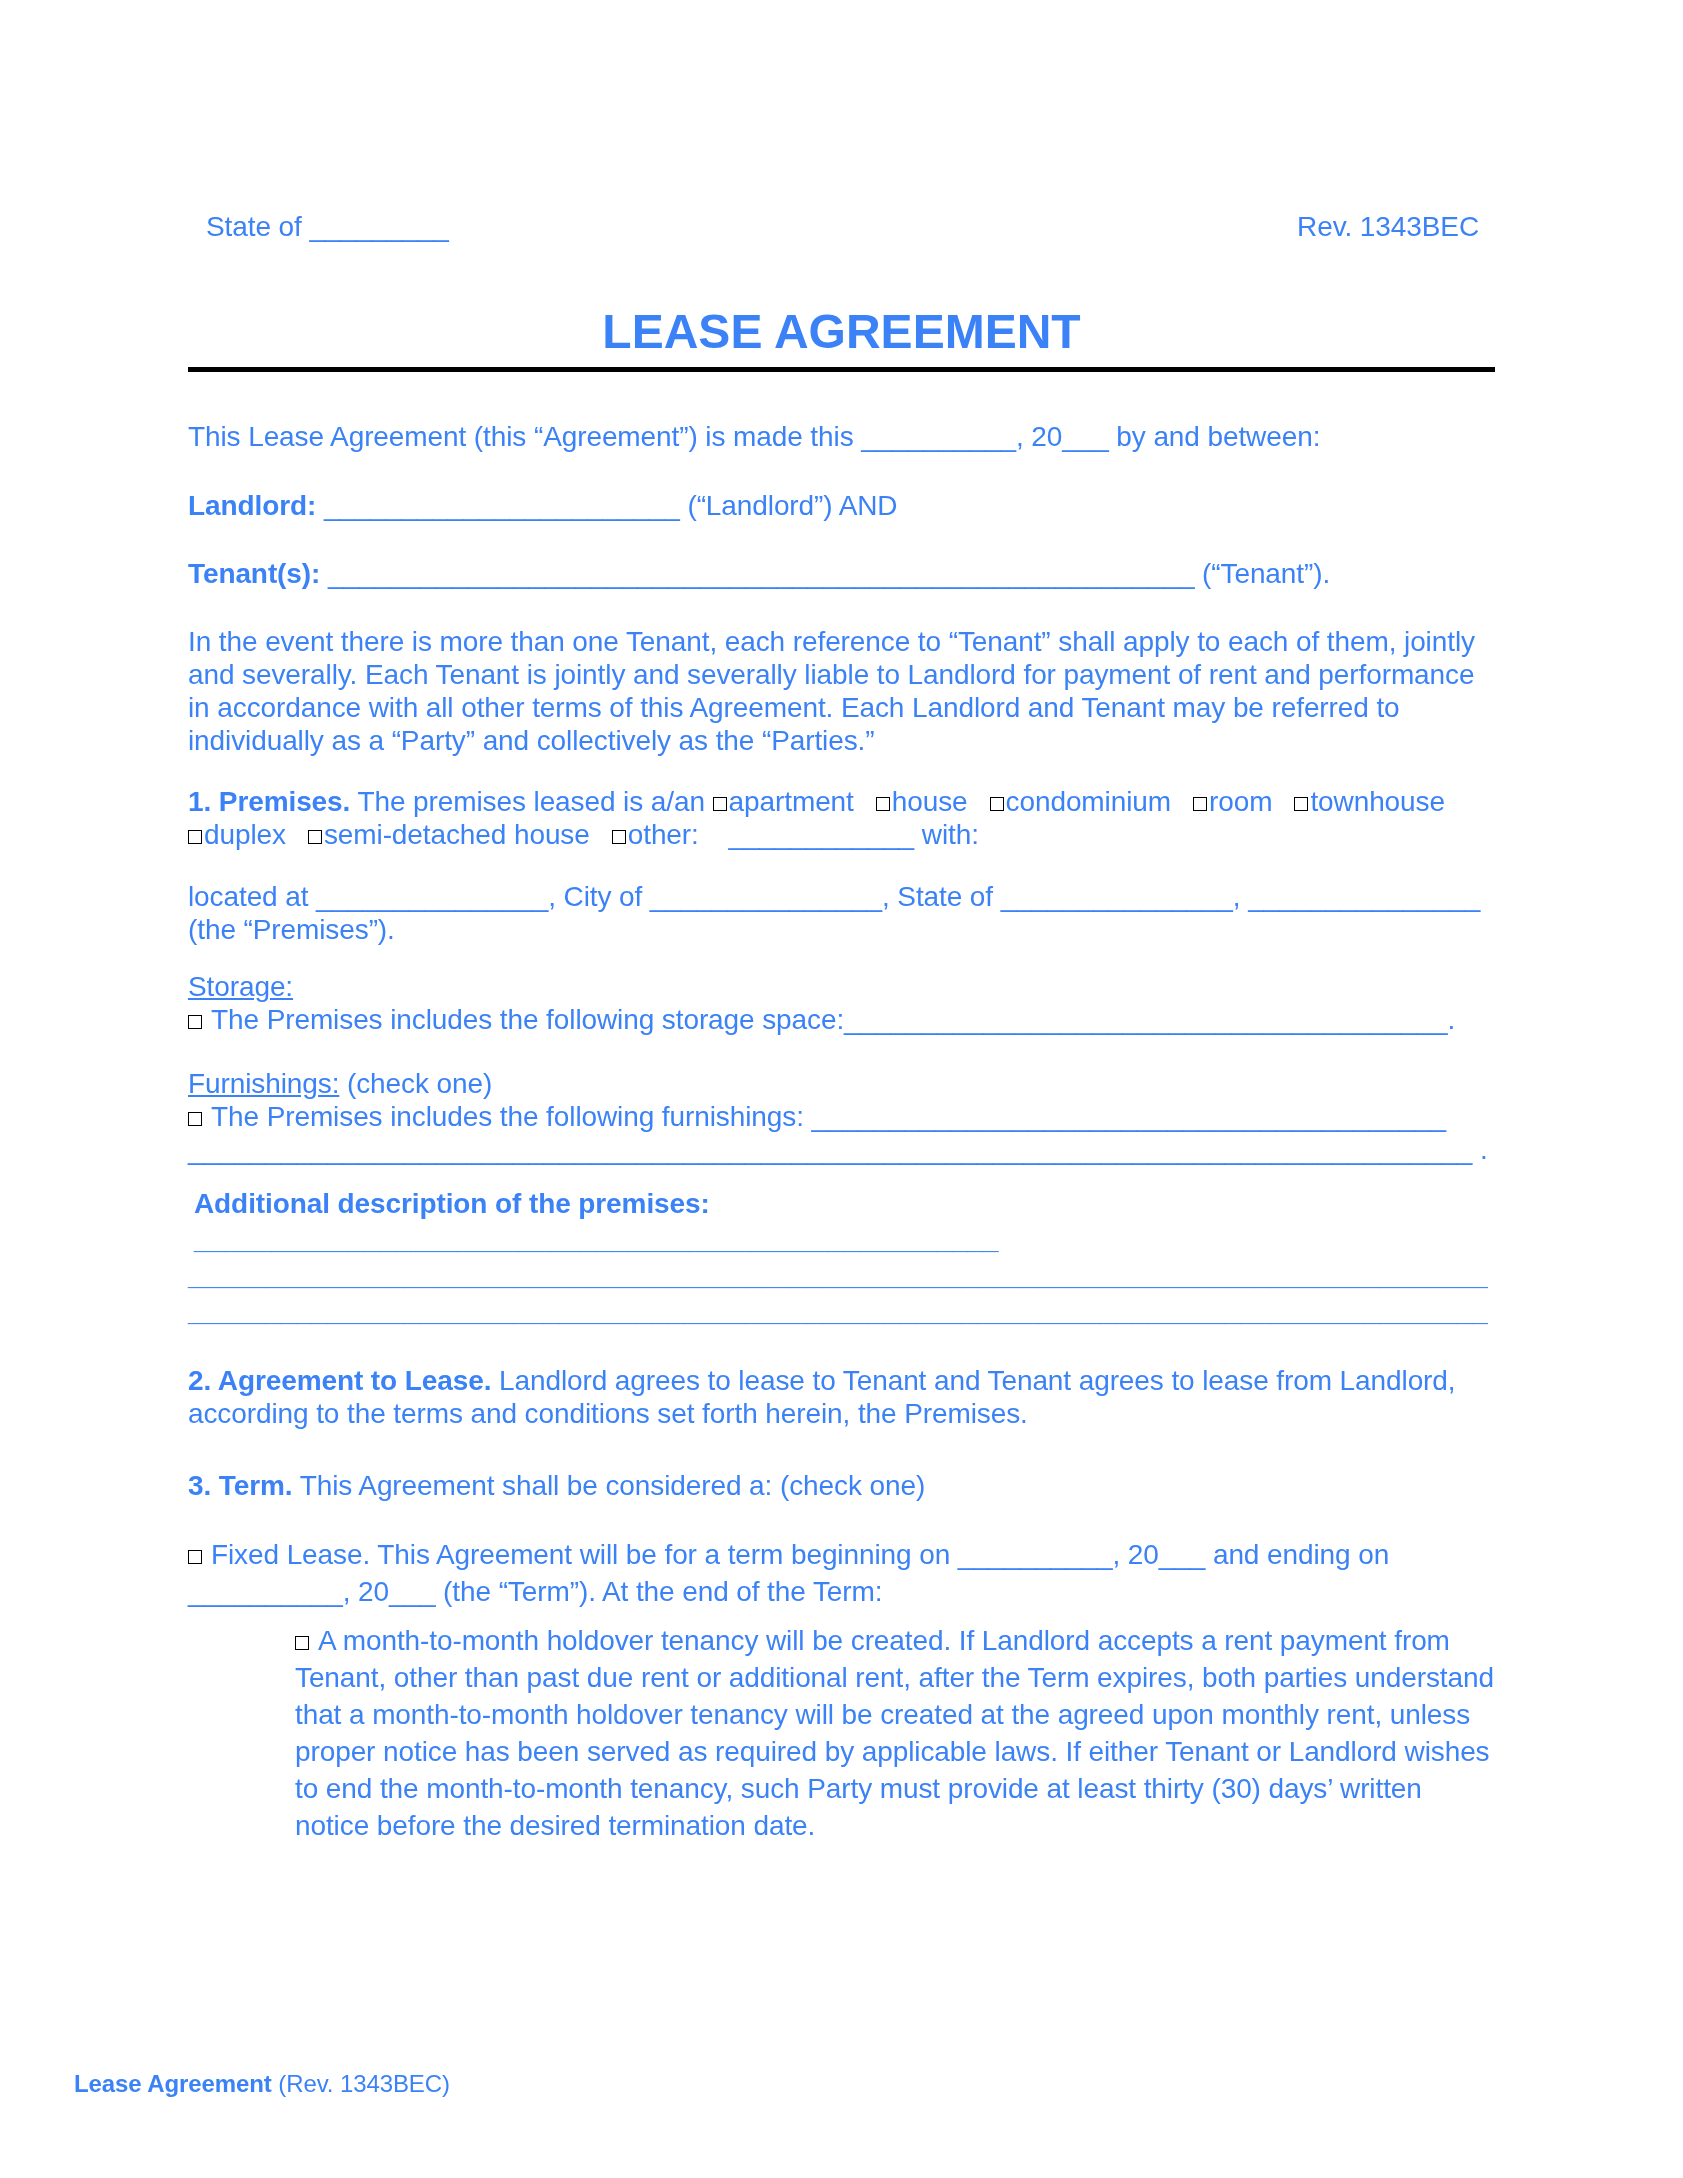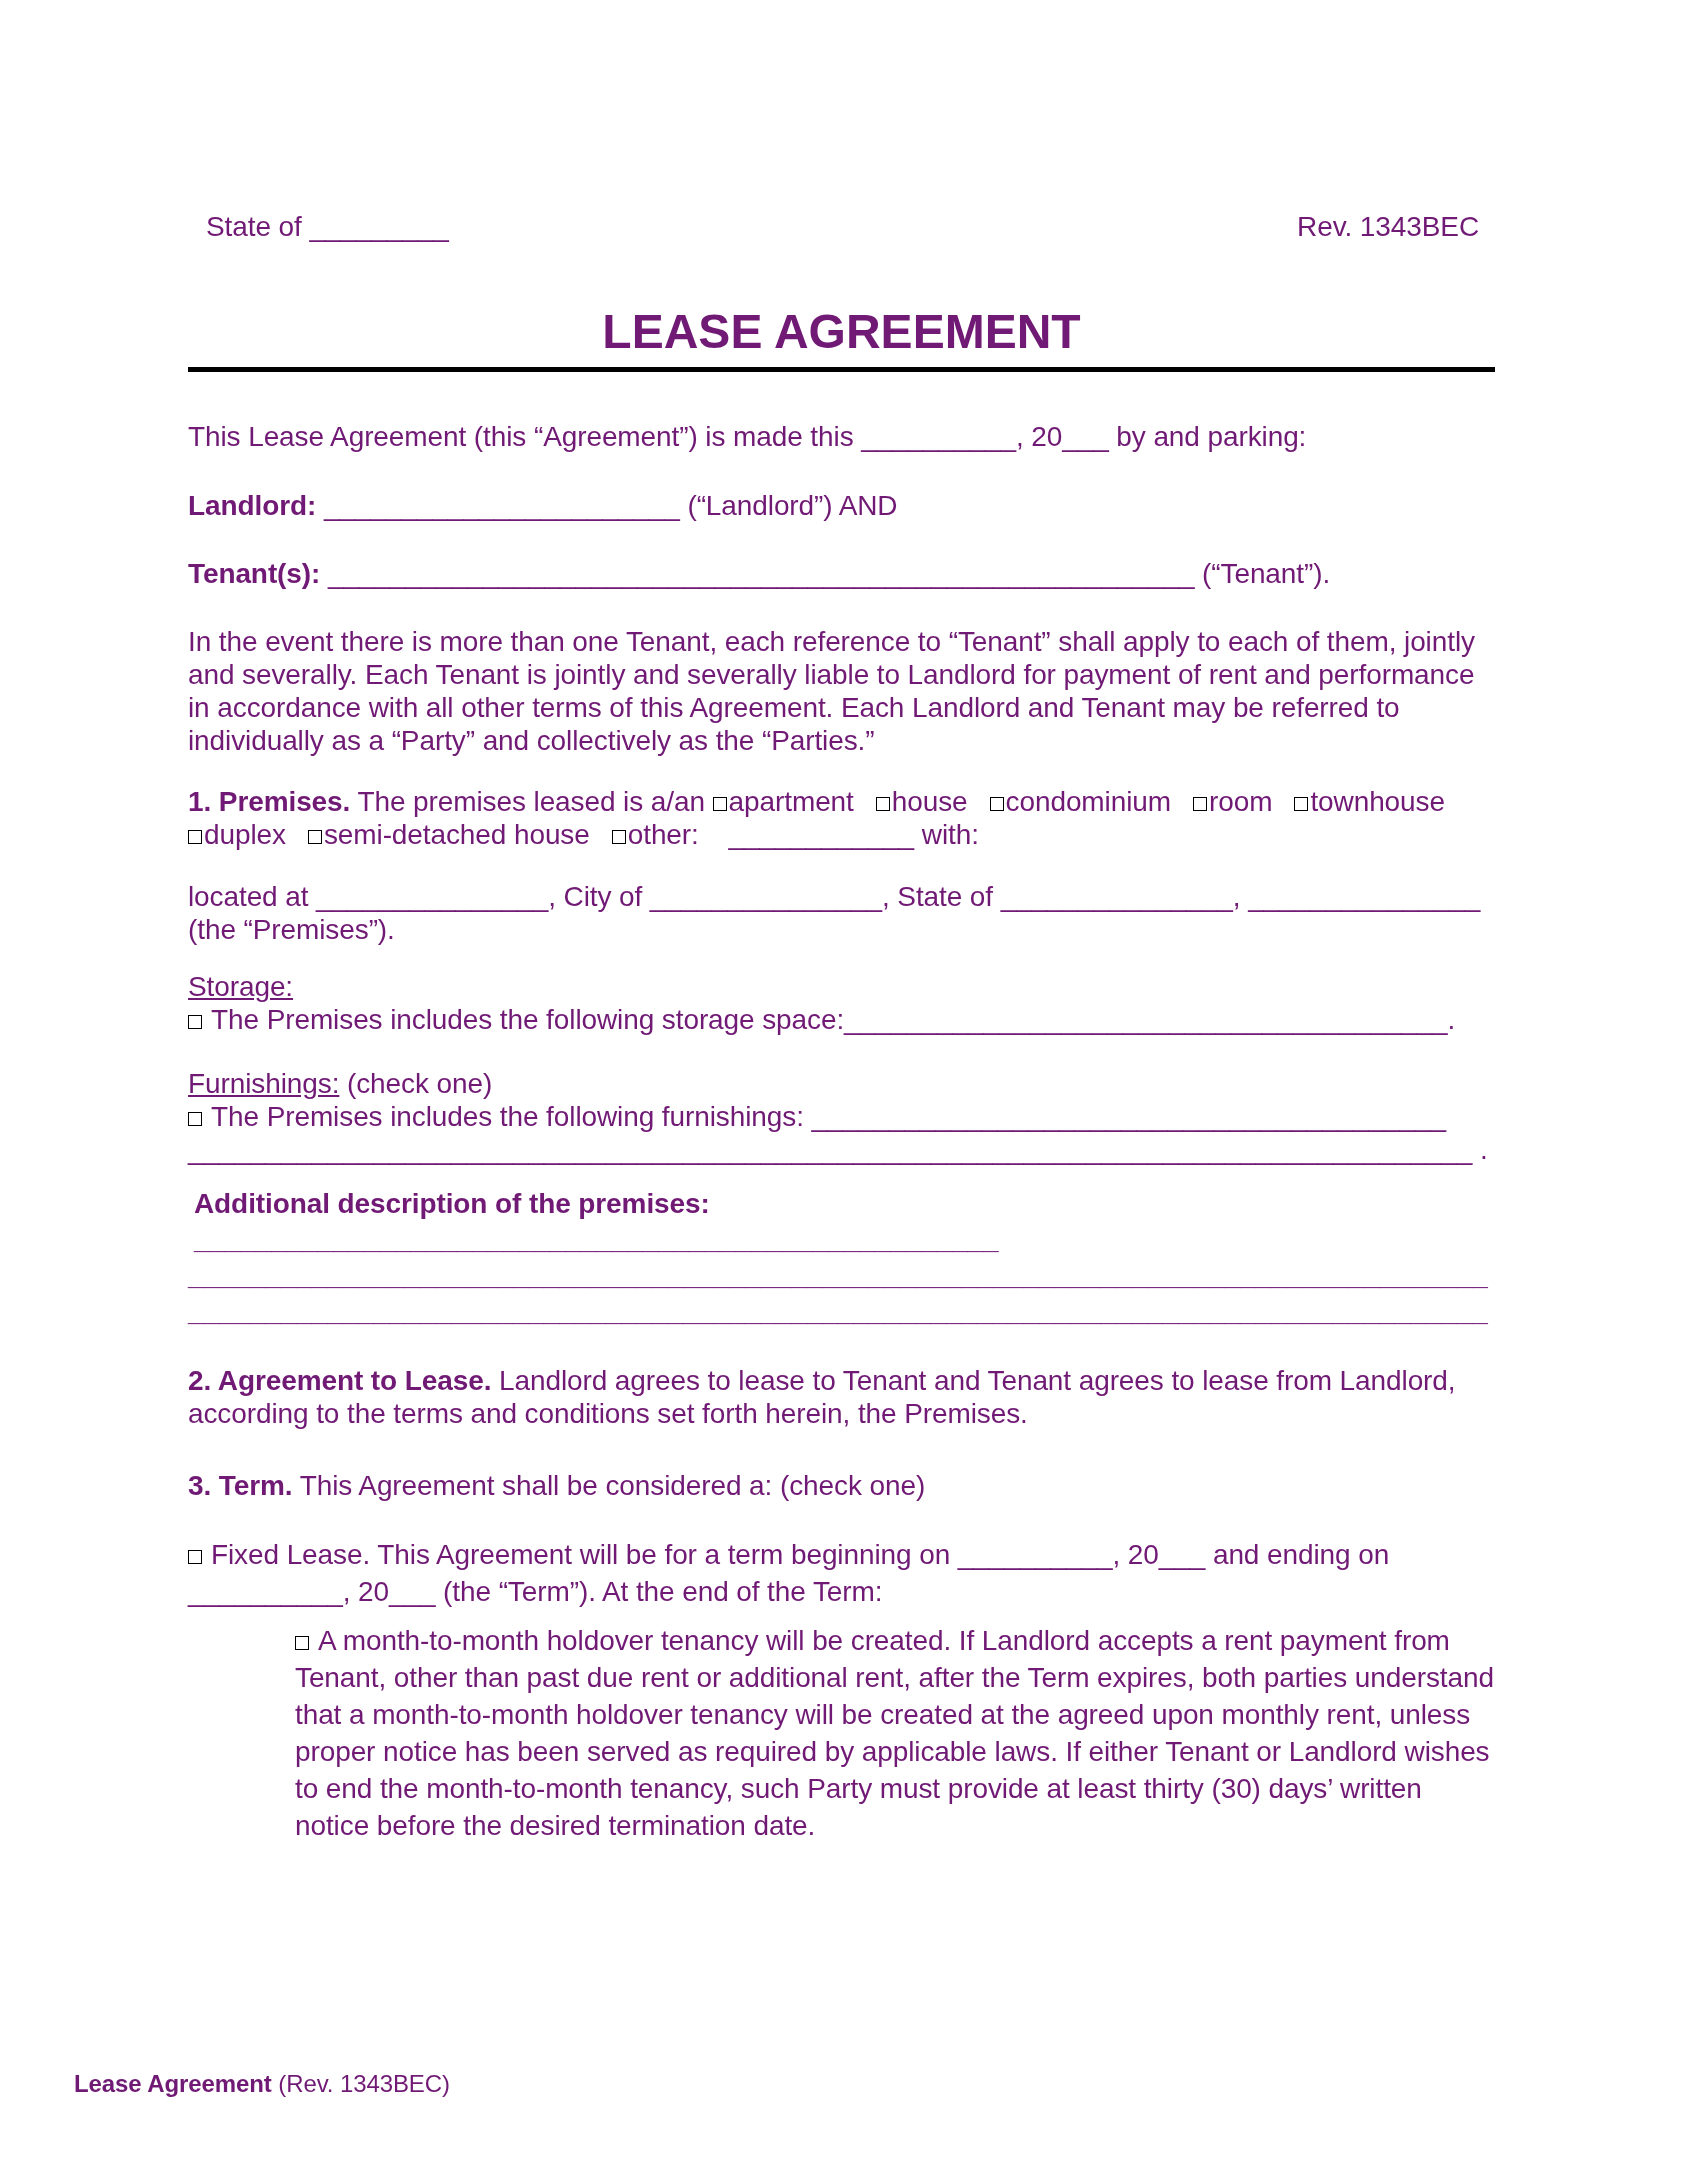--- a/index.html
+++ b/index.html
@@ -1,21 +1,21 @@
 <!DOCTYPE html>
 <html><head>
 <meta charset="utf-8">
 <style>
   html, body { margin: 0; padding: 0; background: #ffffff; }
   .page {
     position: relative;
     width: 1683px;
     height: 2178px;
     background: #ffffff;
-    color: #701a75;
+    color: #3b82f6;
     font-family: "Liberation Sans", "DejaVu Sans", sans-serif;
     font-size: 28px;
     line-height: 33px;
     letter-spacing: -0.1px;
     overflow: hidden;
   }
   .content { padding: 210px 188px 0 188px; }
   .hdr { display: flex; justify-content: space-between; padding: 0 16px 0 18px; }
   .doc-title {
     margin-top: 61px;
@@ -75,21 +75,21 @@
   <div class="content">
 
     <div class="hdr">
       <span>State of _________</span>
       <span>Rev. 1343BEC</span>
     </div>
 
     <div class="doc-title">LEASE AGREEMENT</div>
     <div class="rule"></div>
 
-    <p class="mt-intro">This Lease Agreement (this “Agreement”) is made this __________, 20___ by and parking:</p>
+    <p class="mt-intro">This Lease Agreement (this “Agreement”) is made this __________, 20___ by and between:</p>
 
     <p class="mt-land"><span class="b">Landlord:</span><span> _______________________ (“Landlord”) AND</span></p>
 
     <p class="mt-ten"><span class="b">Tenant(s):</span><span> ________________________________________________________ (“Tenant”).</span></p>
 
     <p class="mt-joint">In the event there is more than one Tenant, each reference to “Tenant” shall apply to each of them, jointly and severally. Each Tenant is jointly and severally liable to Landlord for payment of rent and performance in accordance with all other terms of this Agreement. Each Landlord and Tenant may be referred to individually as a “Party” and collectively as the “Parties.”</p>
 
     <p class="mt-sec1"><span class="b">1. Premises.</span><span> The premises leased is a/an </span><span class="opt"><span class="cb"></span><span>apartment</span></span><span class="opt"><span class="cb"></span><span>house</span></span><span class="opt"><span class="cb"></span><span>condominium</span></span><span class="opt"><span class="cb"></span><span>room</span></span><span class="opt"><span class="cb"></span><span>townhouse</span></span><span class="opt"><span class="cb"></span><span>duplex</span></span><span class="opt"><span class="cb"></span><span>semi-detached house</span></span><span class="opt"><span class="cb"></span><span>other:</span></span><span> ____________ with:</span></p>
 
 

